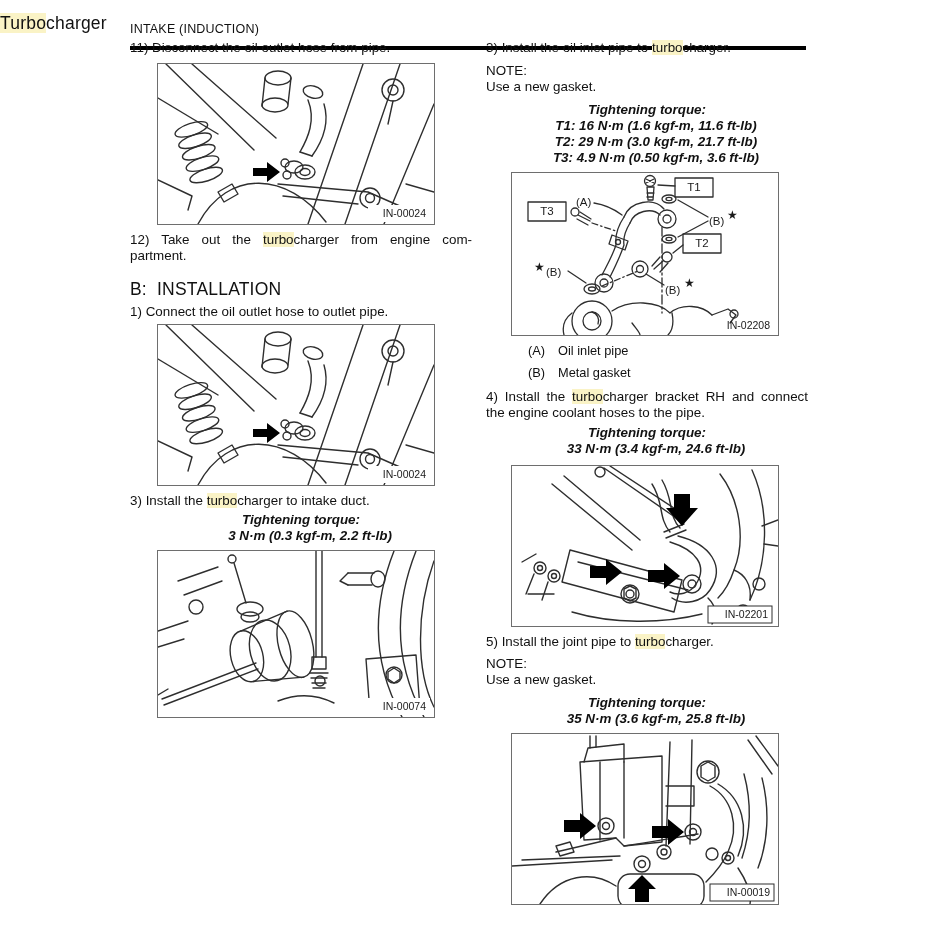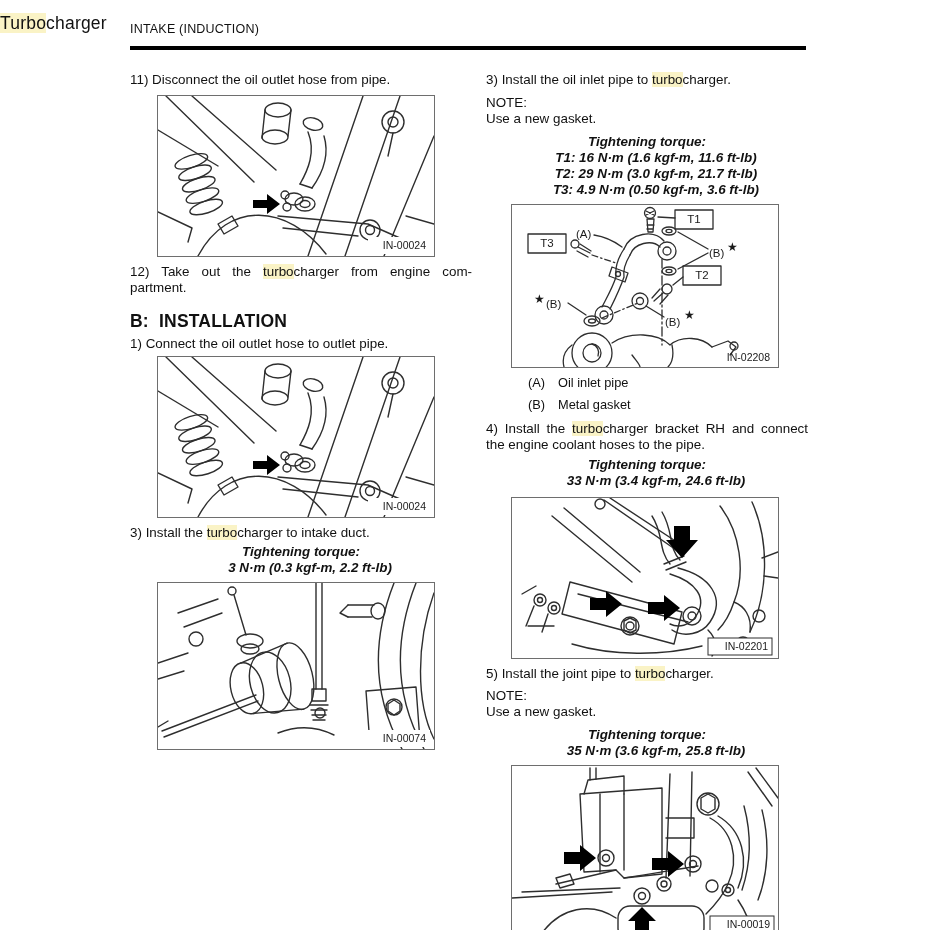--- a/index.html
+++ b/index.html
@@ -3,26 +3,26 @@
 <meta charset="utf-8">
 <style>
   html,body{margin:0;padding:0;background:#fff;}
   .page{position:relative;width:930px;height:930px;background:#ffffff;overflow:hidden;
         font-family:"Liberation Sans",sans-serif;color:#111;}
   .title{position:absolute;top:5px;left:0;width:100%;text-align:left;
          font-size:17.5px;font-weight:normal;letter-spacing:.2px;margin-top:8px;}
   .hl{background:#faf3c6;}
   .section-label{position:absolute;top:22px;left:130px;font-size:12.5px;letter-spacing:.2px;}
   .rule{position:absolute;top:46px;left:130px;width:676px;height:3.5px;background:#000;}
-  .col{position:absolute;top:72px;font-size:13.4px;line-height:16px;}
+  .col{position:absolute;top:40px;font-size:13.4px;line-height:16px;}
   .col-left{left:130px;width:342px;}
   .col-right{left:486px;width:322px;}
   .step{margin:0 0 7px 0;}
   .jline{text-align:justify;text-align-last:justify;}
-  .heading-b{font-size:17.5px;line-height:22px;font-weight:bold;margin:2px 0 4px 0;letter-spacing:.2px;}
+  .heading-b{font-size:17.5px;line-height:22px;font-weight:normal;margin:2px 0 4px 0;letter-spacing:.2px;}
   .note{margin:0 0 7px 0;}
   .torque{font-style:italic;font-weight:bold;margin:2px 0 6px 0;text-align:center;}
   .torque .tval{padding-left:18px;}
   .figure{border:1.6px solid #6e6e6e;background:#fff;box-sizing:content-box;}
   .col-left .figure{margin:0 0 7px 27px;width:276px;}
   .col-right .figure{margin:0 0 7px 25px;width:266px;}
   .figure svg{display:block;}
   svg text{font-family:"Liberation Sans",sans-serif;fill:#1a1a1a;}
   .figcode{font-size:10.5px;}
   .callout{font-size:11.5px;}

